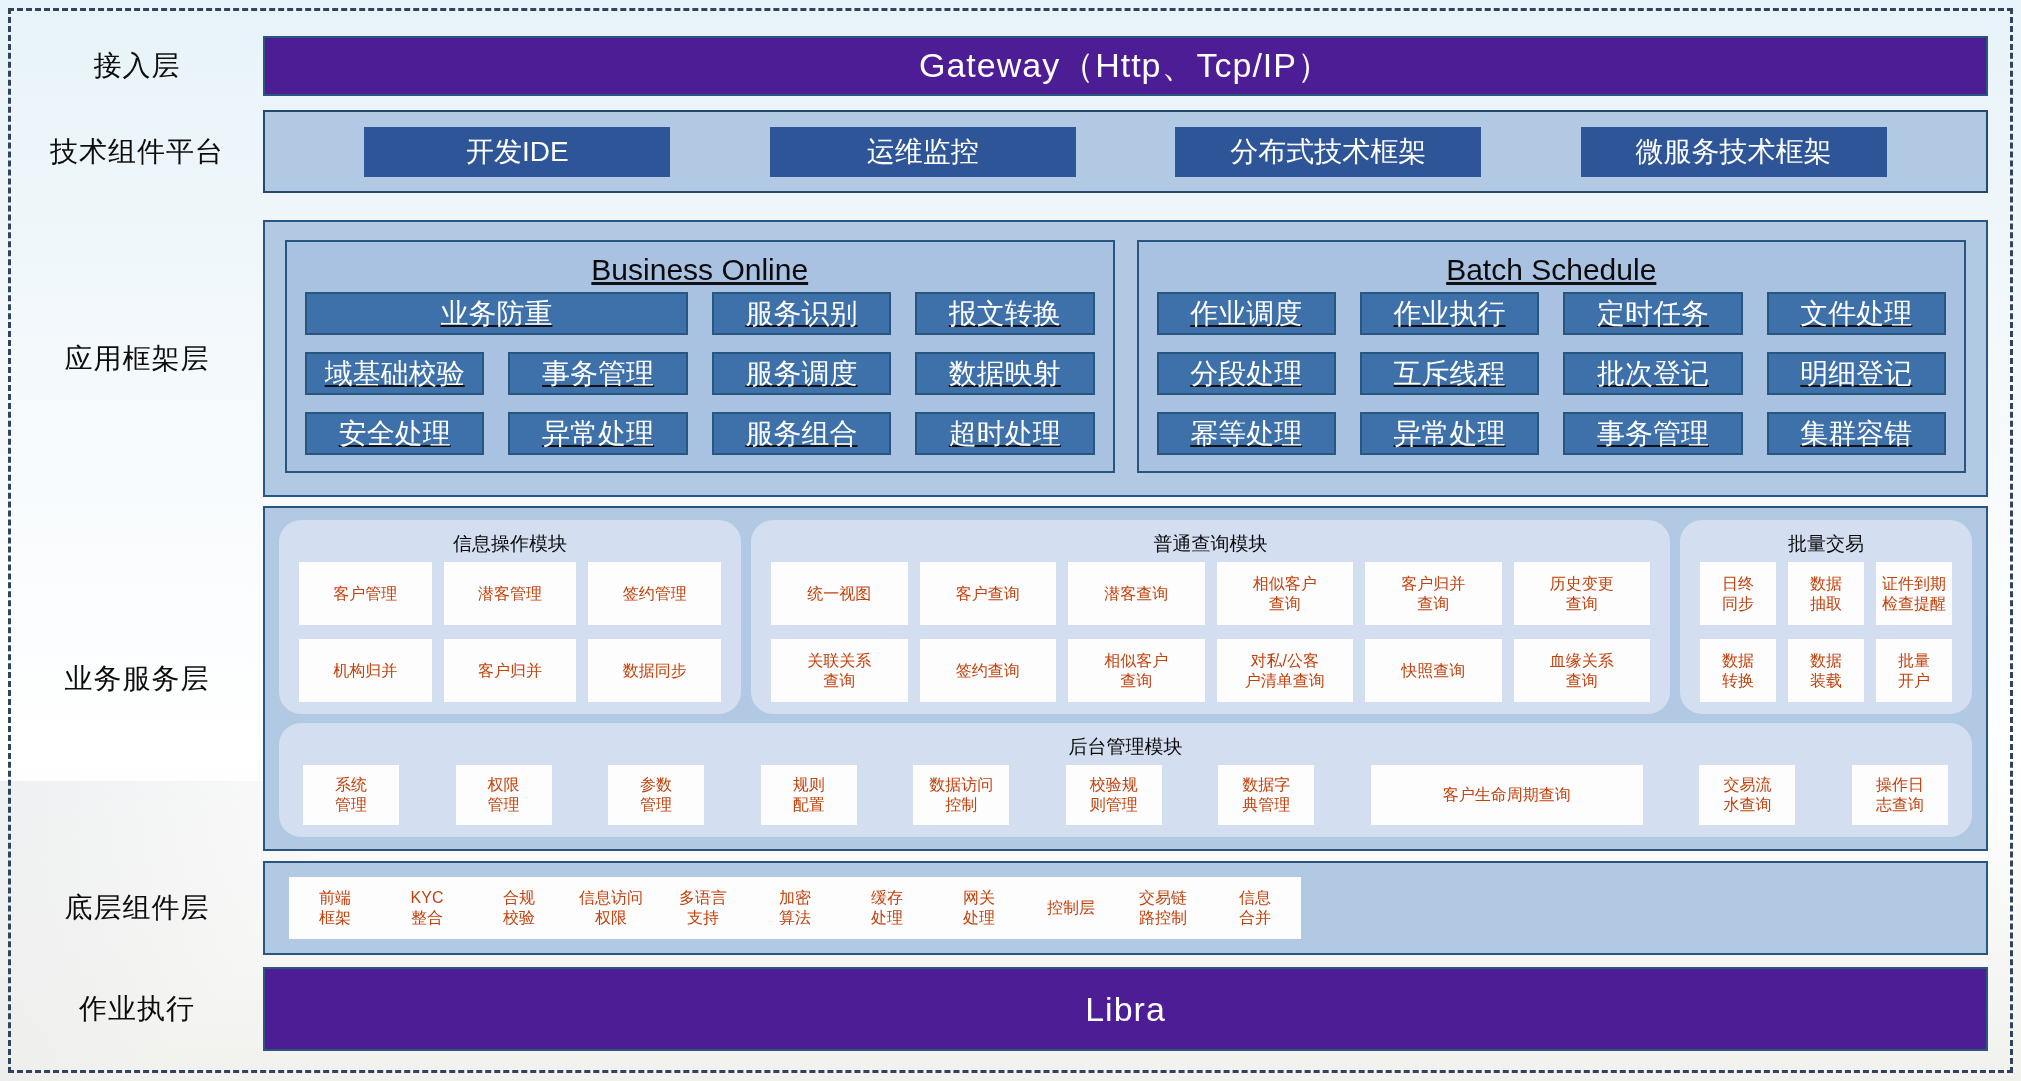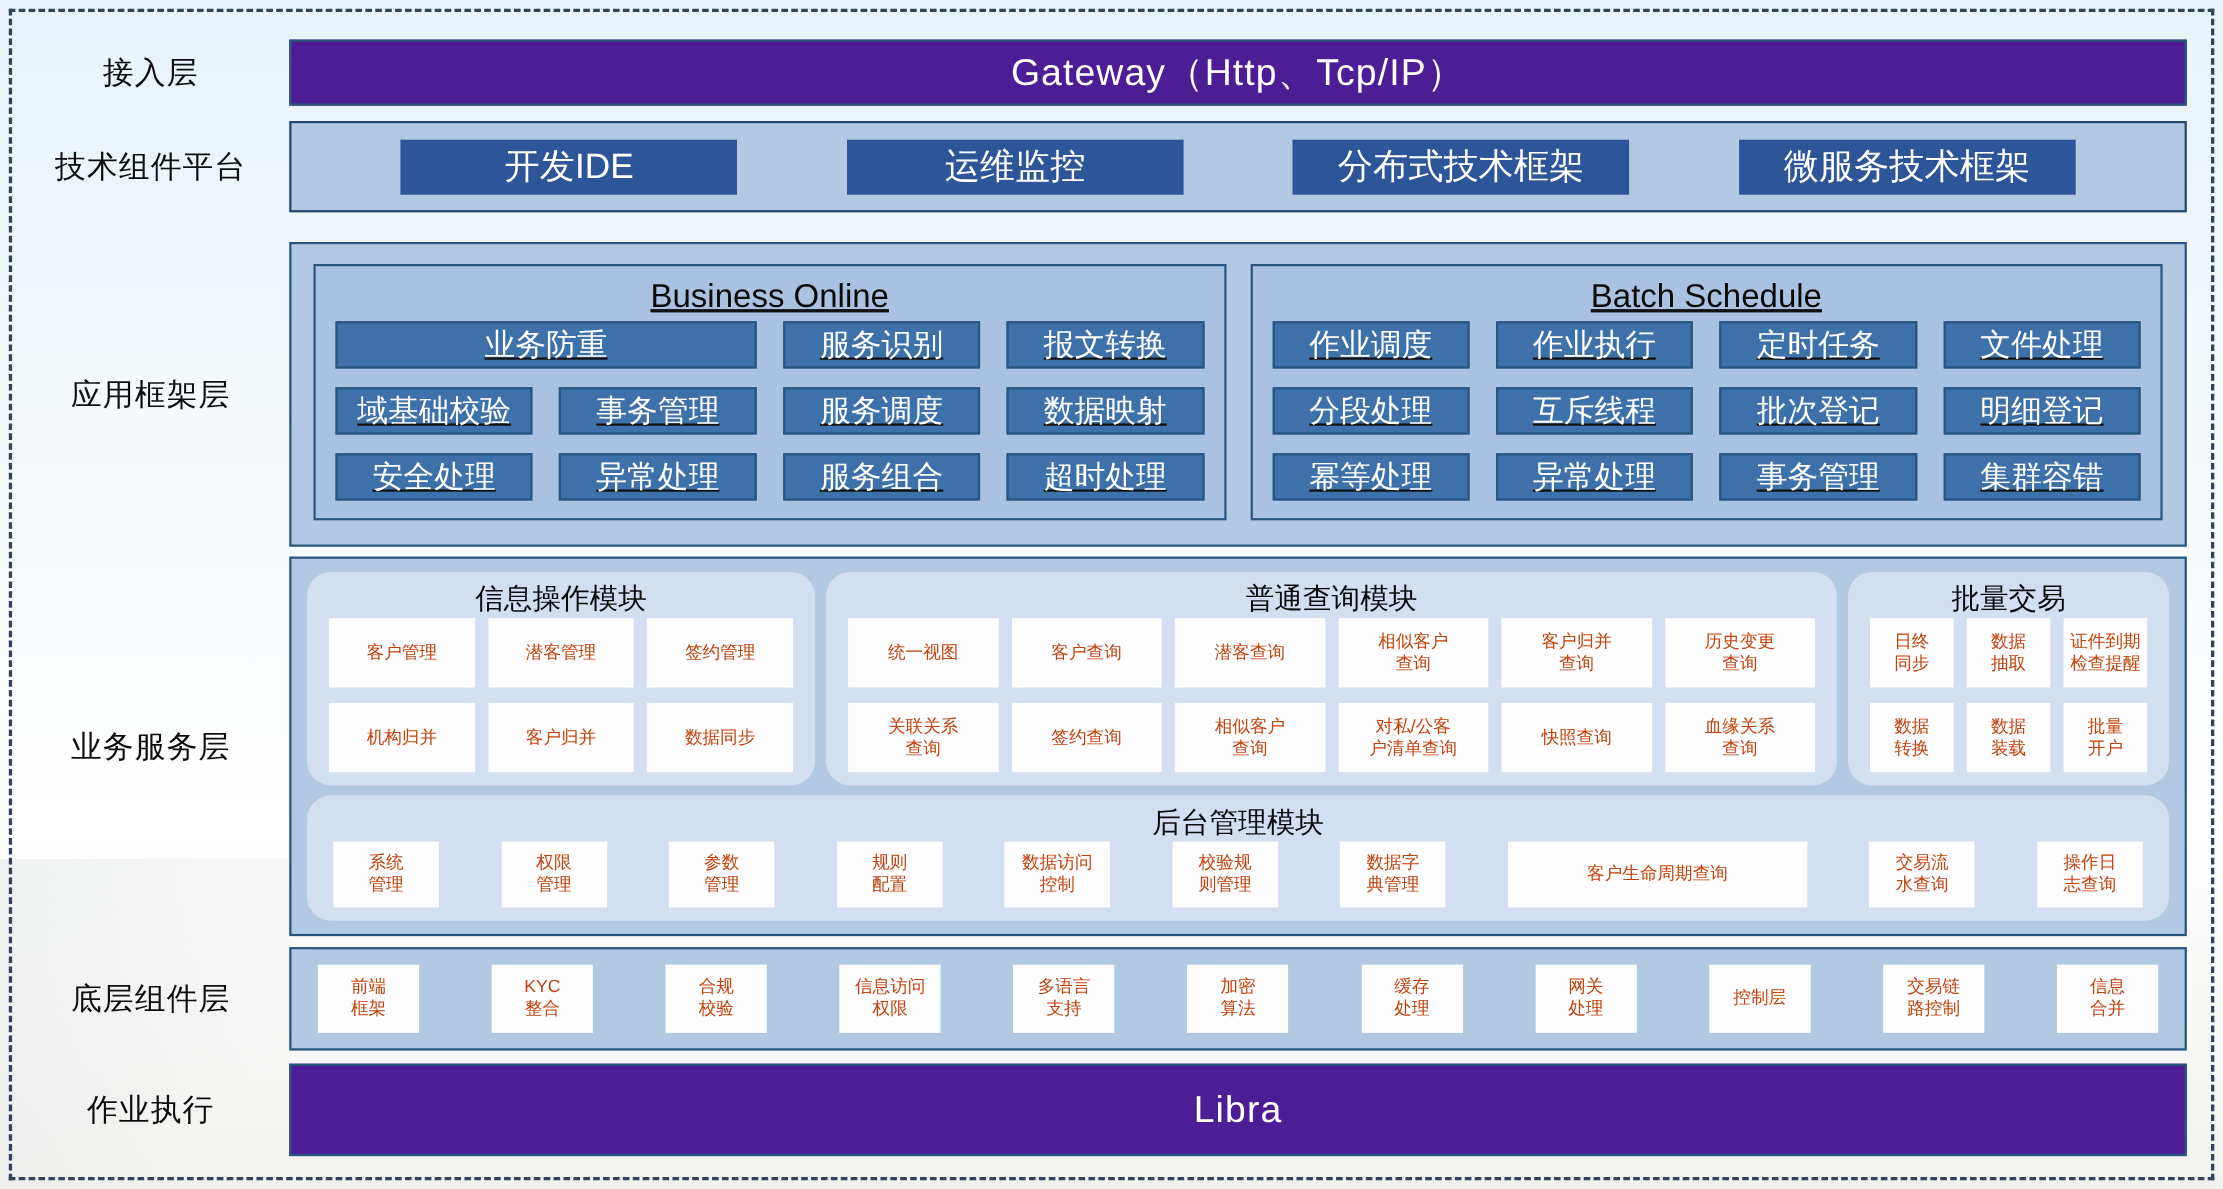--- a/index.html
+++ b/index.html
@@ -36,21 +36,21 @@
   .row-data{height:84px;margin-top:12px;}
 
   
   .tech-container{
     background:#b2c9e4;border:2px solid #24496e;box-sizing:border-box;
     display:flex;align-items:center;justify-content:space-evenly;
   }
   .tech-btn{
     flex:0 0 306px;height:50px;background:#2e5597;
     display:flex;align-items:center;justify-content:center;
-    color:#fff;font-size:32px;
+    color:#fff;font-size:28px;
   }
 
   
   .app-container{
     background:#b2c9e4;border:2px solid #29567f;box-sizing:border-box;
     display:flex;gap:22px;padding:18px 20px 22px 20px;text-decoration:underline;
   }
   .app-group{
     flex:1;background:#a9c2e2;border:2px solid #29567f;box-sizing:border-box;
     display:flex;flex-direction:column;padding:6px 18px 16px 18px;
@@ -77,42 +77,42 @@
   }
   .modules-row{display:flex;gap:10px;flex:1;}
   .module{
     background:#d4def1;border-radius:22px;
     display:flex;flex-direction:column;padding:6px 14px 12px 14px;box-sizing:border-box;
   }
   .modules-row .module:nth-child(1){flex:0 0 462px;}
   .modules-row .module:nth-child(2){flex:1;}
   .modules-row .module:nth-child(3){flex:0 0 292px;}
   .module-title{
-    text-align:center;font-size:26px;color:#0a0a0a;height:36px;flex:0 0 auto;
+    text-align:center;font-size:19px;color:#0a0a0a;height:36px;flex:0 0 auto;
     display:flex;align-items:center;justify-content:center;
   }
   .module-grid{
     flex:1;display:grid;gap:14px 12px;grid-auto-rows:1fr;padding:0 6px;
   }
   .white-btn{
     background:#fdfdfd;color:#c2410c;
     display:flex;align-items:center;justify-content:center;text-align:center;
     font-size:16px;line-height:1.25;white-space:pre-line;box-sizing:border-box;padding:2px 6px;
   }
   .module-backend{flex:0 0 112px;}
   .backend-row{
     flex:1;display:flex;align-items:center;justify-content:space-between;padding:0 10px;
   }
   .backend-row .white-btn{flex:0 0 auto;min-width:96px;height:60px;}
   .backend-row .white-btn.wide{min-width:272px;}
 
   
   .base-container{
     background:#b2c9e4;border:2px solid #29567f;box-sizing:border-box;
-    display:flex;align-items:center;justify-content:space-between;padding:0 24px;
+    display:flex;align-items:center;padding:0 24px;
   }
   .base-container .white-btn{flex:0 0 auto;min-width:92px;height:62px;}
 
   
   .texture{
     position:absolute;left:0;bottom:0;width:420px;height:300px;
     background:linear-gradient(135deg,rgba(210,214,218,0.35) 0%,rgba(255,255,255,0) 60%);
     pointer-events:none;
   }
 </style>

